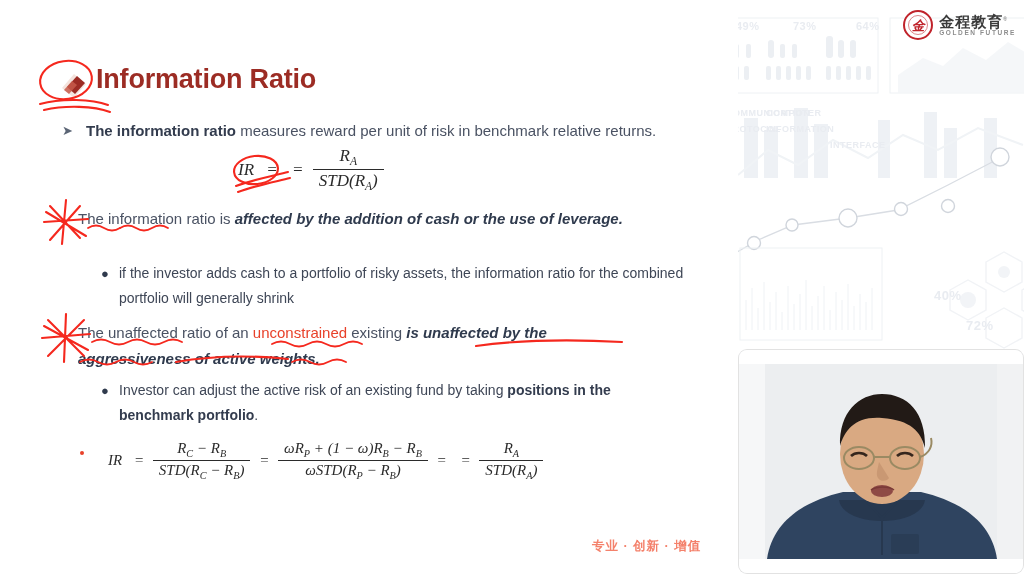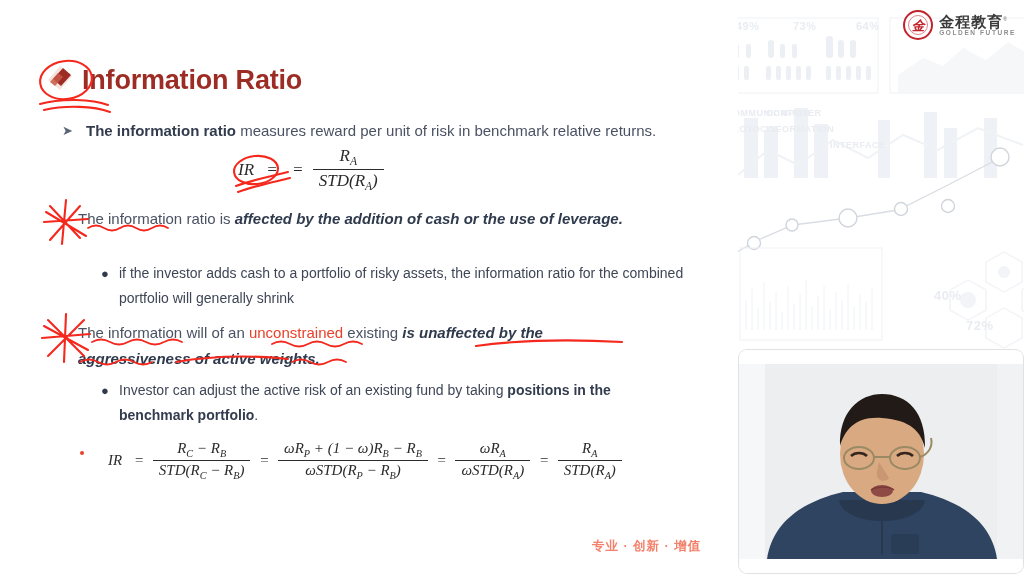--- a/index.html
+++ b/index.html
@@ -25,21 +25,21 @@
   .logo-cn{color:#3b3b3b;font-size:15px;font-weight:bold;line-height:1.05;letter-spacing:1px;}
   .logo-en{color:#8d8d8d;font-size:6.5px;font-weight:bold;letter-spacing:1.6px;line-height:1.1;}
   .logo-r{font-size:5px;vertical-align:super;color:#8d8d8d;}
 
   
   .cam{position:absolute;left:739px;top:350px;width:284px;height:223px;border-radius:8px;overflow:hidden;
        box-shadow:0 0 0 1px #e2e2e2;background:#e9eaec;}
   .cam svg{display:block;}
 
   
-  .title-row{position:absolute;left:42px;top:56px;display:flex;align-items:flex-end;}
+  .title-row{position:absolute;left:42px;top:64px;display:flex;align-items:flex-start;padding-left:14px;}
   .title-icon{width:46px;height:40px;position:relative;flex:none;}
   .title-text{font-size:27px;font-weight:bold;color:#9c2c24;letter-spacing:-.2px;margin-left:-6px;}
 
   
   .body{position:absolute;left:0;top:0;width:738px;height:576px;}
   .lvl1{position:absolute;color:#4a5263;font-size:15px;line-height:26px;}
   .lvl1 .arrow{position:absolute;left:-24px;top:0px;color:#5b6575;font-size:13px;}
   .lvl2{position:absolute;color:#3e4656;font-size:14px;line-height:25px;}
   .lvl2 .dot{position:absolute;left:-18px;top:0px;color:#2f3a4d;font-size:13px;}
   b.n{font-weight:bold;color:#333c4e;}
@@ -187,21 +187,21 @@
     <div class="lvl1" style="left:78px;top:206px;width:560px;">
       <span>The information ratio is </span><i class="bi">affected by the addition of cash or the use of leverage.</i>
     </div>
 
     <div class="lvl2" style="left:119px;top:261px;width:570px;">
       <span class="dot">●</span>
       <span>if the investor adds cash to a portfolio of risky assets, the information ratio for the combined portfolio will generally shrink</span>
     </div>
 
     <div class="lvl1" style="left:78px;top:320px;width:566px;">
-      <span>The information will of an </span><span class="red-it">unconstrained</span><span> existing </span><i class="bi">is unaffected by the aggressiveness of active weights.</i>
+      <span>The unaffected ratio of an </span><span class="red-it">unconstrained</span><span> existing </span><i class="bi">is unaffected by the aggressiveness of active weights.</i>
     </div>
 
     <div class="lvl2" style="left:119px;top:378px;width:566px;">
       <span class="dot">●</span>
       <span>Investor can adjust the active risk of an existing fund by taking </span><b class="n">positions in the benchmark portfolio</b><span>.</span>
     </div>
 
     <div class="reddot"></div>
 
     <div class="formula" style="left:108px;top:440px;font-size:15px;">
@@ -210,24 +210,20 @@
       <span class="frac">
         <span class="num">R<sub>C</sub> − R<sub>B</sub></span>
         <span class="den">STD(R<sub>C</sub> − R<sub>B</sub>)</span>
       </span>
       <span class="op">=</span>
       <span class="frac">
         <span class="num">ωR<sub>P</sub> + (1 − ω)R<sub>B</sub> − R<sub>B</sub></span>
         <span class="den">ωSTD(R<sub>P</sub> − R<sub>B</sub>)</span>
       </span>
       <span class="op">=</span>
-      <span class="frac">
-        <span class="num">ωR<sub>A</sub></span>
-        <span class="den">ωSTD(R<sub>A</sub>)</span>
-      </span>
       <span class="op">=</span>
       <span class="frac">
         <span class="num">R<sub>A</sub></span>
         <span class="den">STD(R<sub>A</sub>)</span>
       </span>
     </div>
   </div>
 
   <svg class="ink" width="1024" height="576" viewBox="0 0 1024 576">
     <g fill="none" stroke="#f5281e" stroke-width="2.1" stroke-linecap="round">

